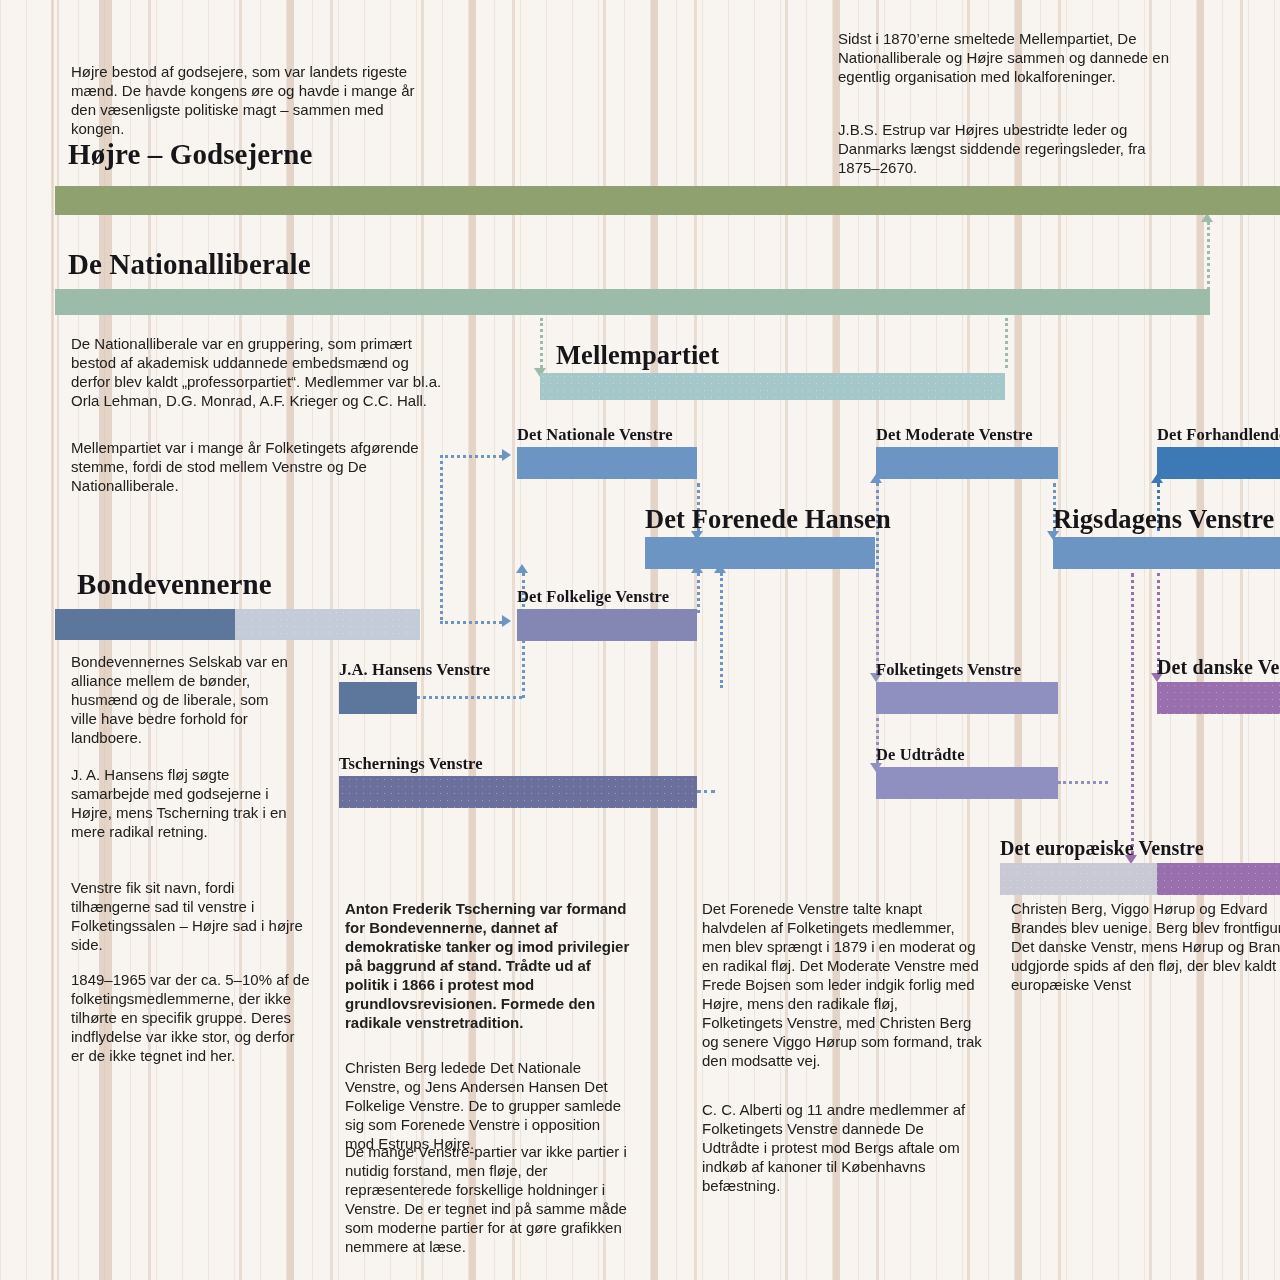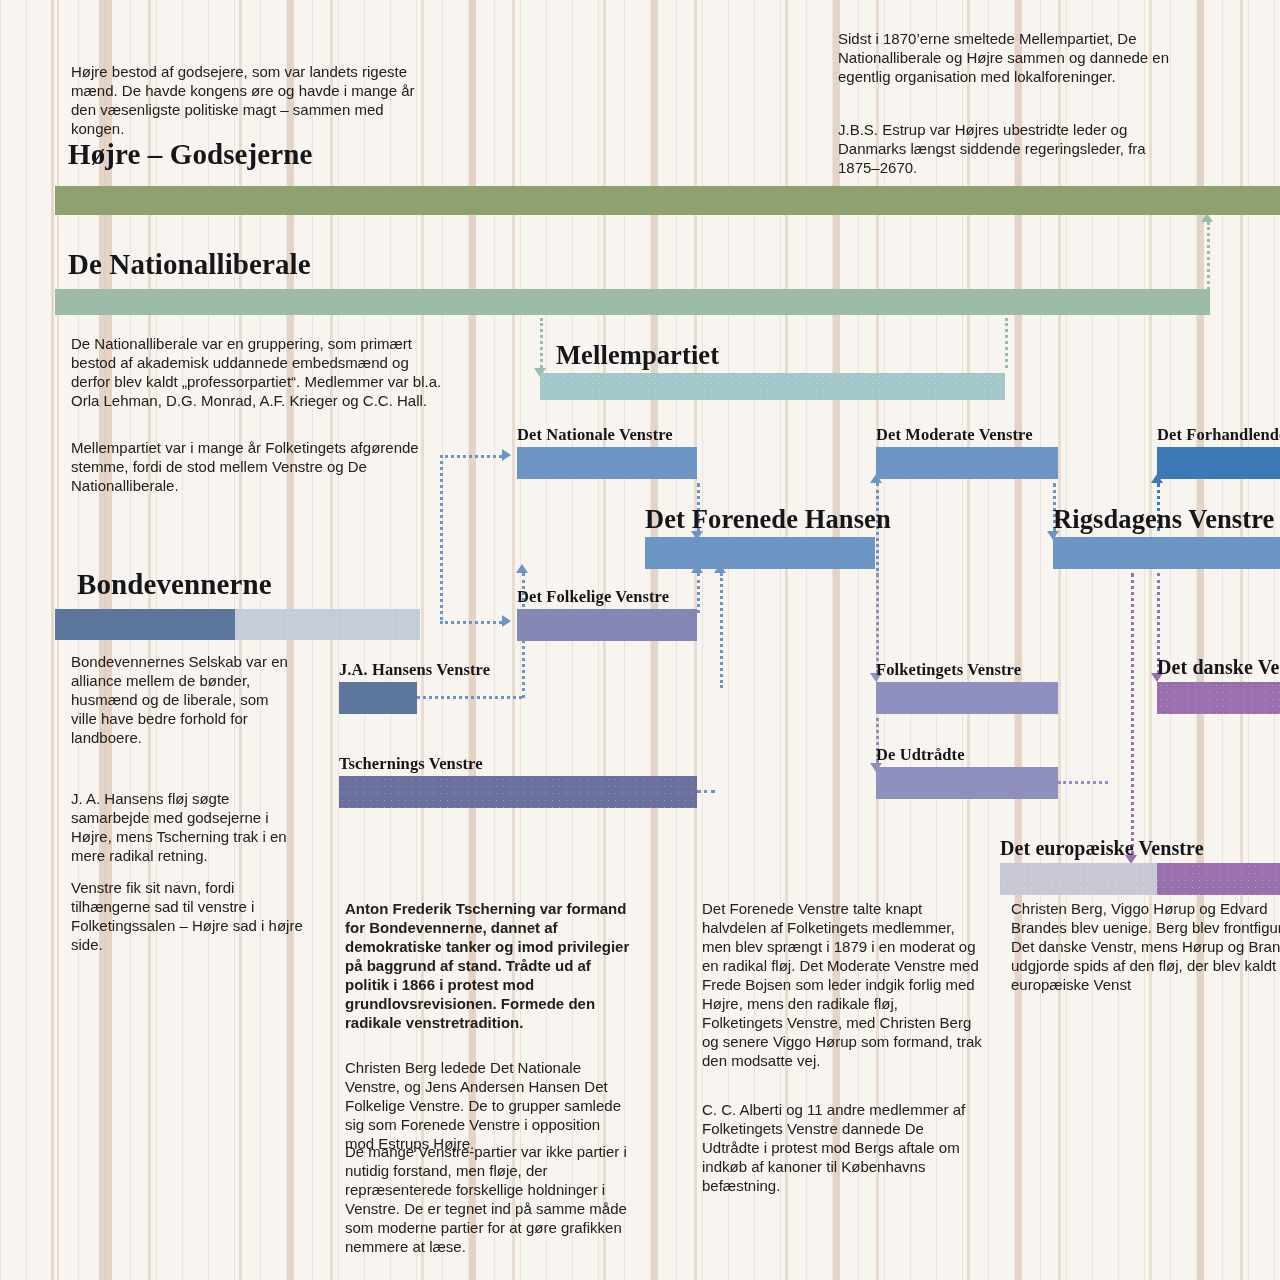--- a/index.html
+++ b/index.html
@@ -182,22 +182,23 @@
   <div class="blabel huge" style="left:68px;top:138px;">Højre – Godsejerne</div>
   <div class="blabel huge" style="left:68px;top:248px;">De Nationalliberale</div>
   <div class="blabel huge" style="left:77px;top:568px;">Bondevennerne</div>
 
   <div class="ptext" style="left:71px;top:62px;width:368px;">Højre bestod af godsejere, som var landets rigeste mænd. De havde kongens øre og havde i mange år den væsenligste politiske magt – sammen med kongen.</div>
   <div class="ptext" style="left:838px;top:29px;width:348px;">Sidst i 1870’erne smeltede Mellempartiet, De Nationalliberale og Højre sammen og dannede en egentlig organisation med lokalforeninger.</div>
   <div class="ptext" style="left:838px;top:120px;width:330px;">J.B.S. Estrup var Højres ubestridte leder og Danmarks længst siddende regeringsleder, fra 1875–2670.</div>
   <div class="ptext" style="left:71px;top:334px;width:372px;">De Nationalliberale var en gruppering, som primært bestod af akademisk uddannede embedsmænd og derfor blev kaldt „professorpartiet“. Medlemmer var bl.a. Orla Lehman, D.G. Monrad, A.F. Krieger og C.C. Hall.</div>
   <div class="ptext" style="left:71px;top:438px;width:372px;">Mellempartiet var i mange år Folketingets afgørende stemme, fordi de stod mellem Venstre og De Nationalliberale.</div>
   <div class="ptext" style="left:71px;top:652px;width:225px;">Bondevennernes Selskab var en alliance mellem de bønder, husmænd og de liberale, som ville have bedre forhold for landboere.</div>
-  <div class="ptext" style="left:71px;top:765px;width:228px;margin-top:24px;">J. A. Hansens fløj søgte samarbejde med godsejerne i Højre, mens Tscherning trak i en mere radikal retning.</div>
+  <div class="ptext" style="left:71px;top:765px;width:228px;">J. A. Hansens fløj søgte samarbejde med godsejerne i Højre, mens Tscherning trak i en mere radikal retning.</div>
   <div class="ptext" style="left:71px;top:878px;width:240px;">Venstre fik sit navn, fordi tilhængerne sad til venstre i Folketingssalen – Højre sad i højre side.</div>
+  <div class="ptext" style="left:71px;top:970px;width:240px;">1849–1965 var der ca. 5–10% af de folketingsmedlemmerne, der ikke tilhørte en specifik gruppe. Deres indflydelse var ikke stor, og derfor er de ikke tegnet ind her.</div>
   <div class="ptext" style="left:345px;top:899px;width:288px;font-weight:bold;">Anton Frederik Tscherning var formand for Bondevennerne, dannet af demokratiske tanker og imod privilegier på baggrund af stand. Trådte ud af politik i 1866 i protest mod grundlovsrevisionen. Formede den radikale venstretradition.</div>
   <div class="ptext" style="left:345px;top:1032px;width:288px;margin-top:26px;">Christen Berg ledede Det Nationale Venstre, og Jens Andersen Hansen Det Folkelige Venstre. De to grupper samlede sig som Forenede Venstre i opposition mod Estrups Højre.</div>
   <div class="ptext" style="left:345px;top:1142px;width:292px;">De mange Venstre-partier var ikke partier i nutidig forstand, men fløje, der repræsenterede forskellige holdninger i Venstre. De er tegnet ind på samme måde som moderne partier for at gøre grafikken nemmere at læse.</div>
   <div class="ptext" style="left:702px;top:899px;width:280px;">Det Forenede Venstre talte knapt halvdelen af Folketingets medlemmer, men blev sprængt i 1879 i en moderat og en radikal fløj. Det Moderate Venstre med Frede Bojsen som leder indgik forlig med Højre, mens den radikale fløj, Folketingets Venstre, med Christen Berg og senere Viggo Hørup som formand, trak den modsatte vej.</div>
   <div class="ptext" style="left:702px;top:1100px;width:283px;">C. C. Alberti og 11 andre medlemmer af Folketingets Venstre dannede De Udtrådte i protest mod Bergs aftale om indkøb af kanoner til Københavns befæstning.</div>
   <div class="ptext" style="left:1011px;top:899px;width:300px;">Christen Berg, Viggo Hørup og Edvard Brandes blev uenige. Berg blev frontfigur i Det danske Venstr, mens Hørup og Brandes udgjorde spids af den fløj, der blev kaldt Det europæiske Venst</div>
 <div class="blabel big" style="left: 540px; top: 340px; margin-left: 16px;">Mellempartiet</div>
     <div class="blabel small" style="left: 517px; top: 425px;">Det Nationale Venstre</div>
     <div class="blabel small" style="left: 876px; top: 425px;">Det Moderate Venstre</div>
     <div class="blabel small" style="left: 1157px; top: 425px;">Det Forhandlende</div>

